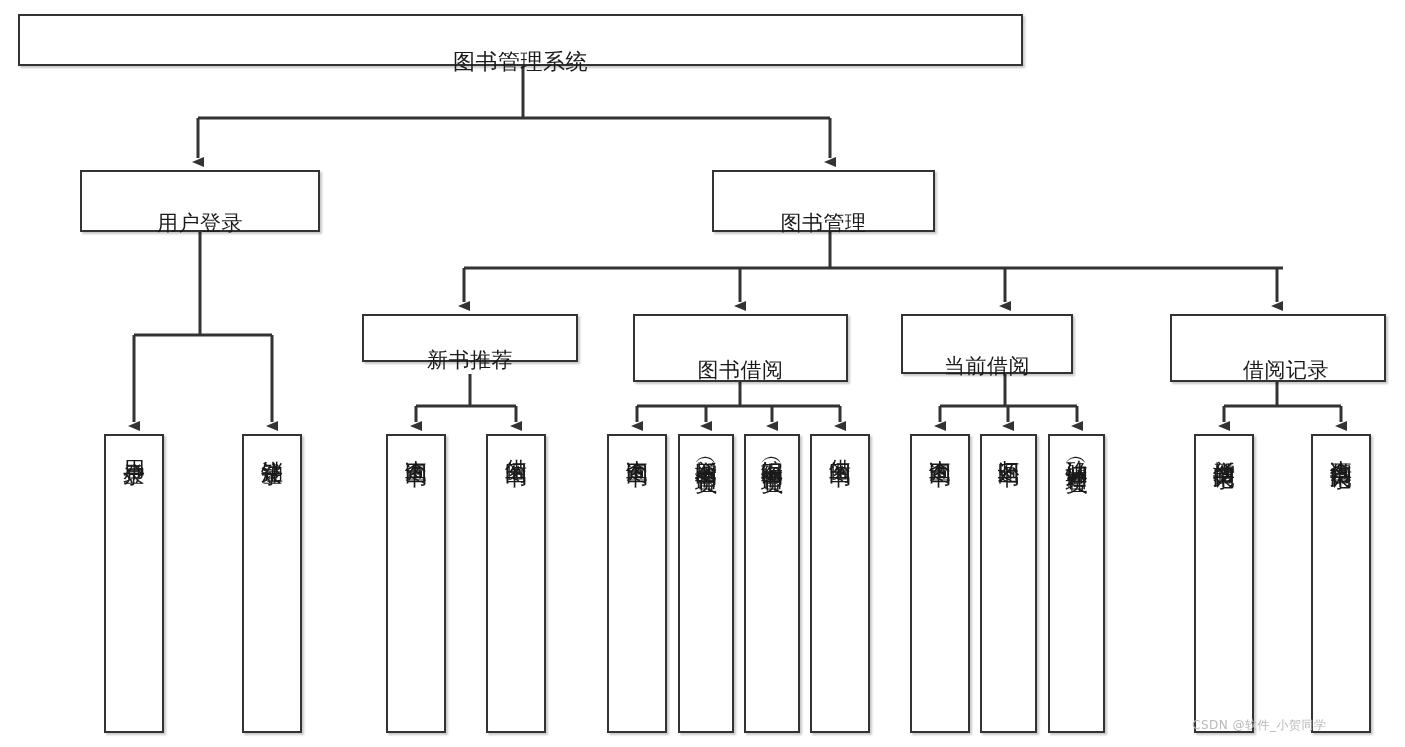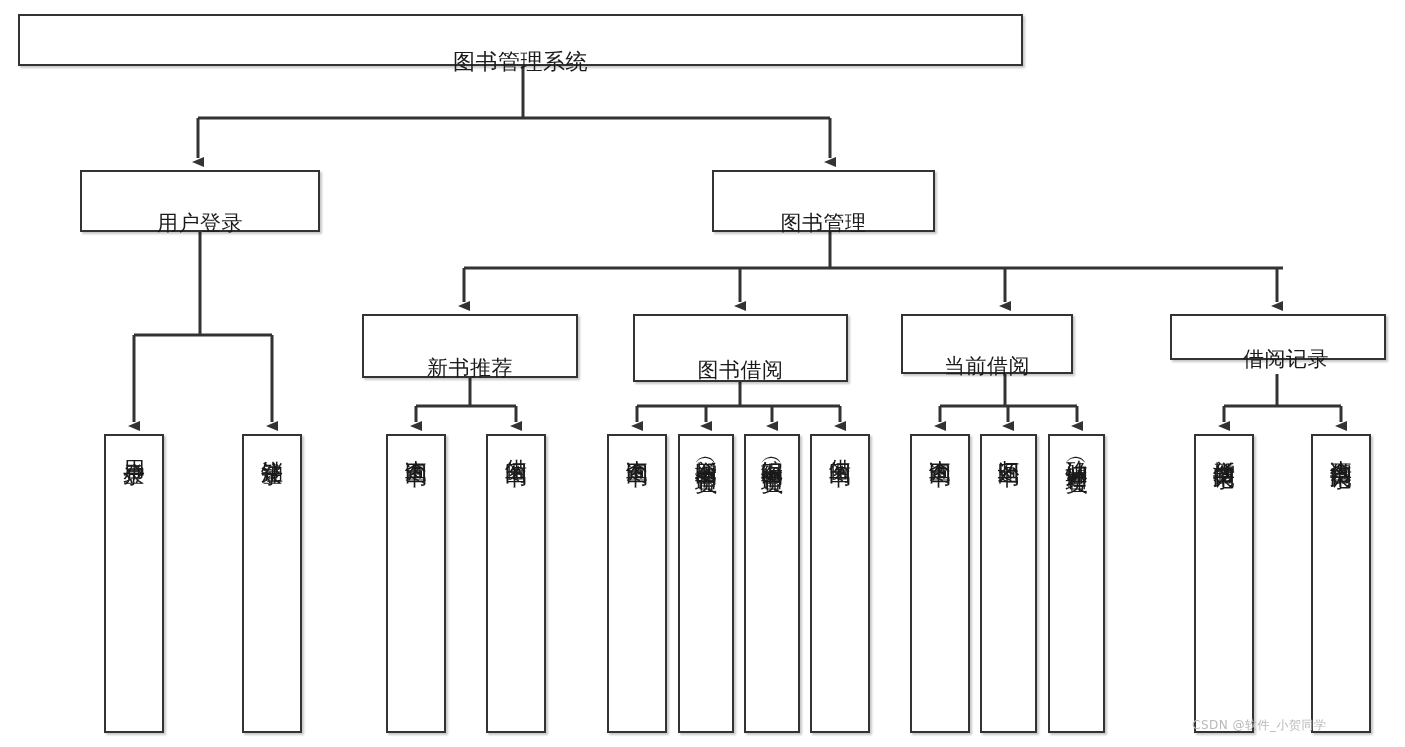--- a/index.html
+++ b/index.html
@@ -132,30 +132,30 @@
     <span class="lbl">图书管理系统</span>
   </div>
 
   <div class="node horiz" style="left:80px; top:170px; width:240px; height:62px;">
     <span class="lbl">用户登录</span>
   </div>
   <div class="node horiz" style="left:712px; top:170px; width:223px; height:62px;">
     <span class="lbl">图书管理</span>
   </div>
 
-  <div class="node horiz" style="left:362px; top:314px; width:216px; height:64px;justify-content:center;">
+  <div class="node horiz" style="left:362px; top:314px; width:216px; height:48px;justify-content:center;">
     <span class="lbl">新书推荐</span>
   </div>
   <div class="node horiz" style="left:633px; top:314px; width:215px; height:68px;">
     <span class="lbl">图书借阅</span>
   </div>
   <div class="node horiz" style="left:901px; top:314px; width:172px; height:60px;">
     <span class="lbl">当前借阅</span>
   </div>
-  <div class="node horiz" style="left:1170px; top:314px; width:216px; height:46px;padding-left:16px;">
+  <div class="node horiz" style="left:1170px; top:314px; width:216px; height:68px;padding-left:16px;">
     <span class="lbl">借阅记录</span>
   </div>
 
   <div class="node vert" style="left:104px; top:434px; width:60px; height:299px;">
     <span class="lbl">用户登录</span>
   </div>
   <div class="node vert" style="left:242px; top:434px; width:60px; height:299px;">
     <span class="lbl">注销登录</span>
   </div>
 

